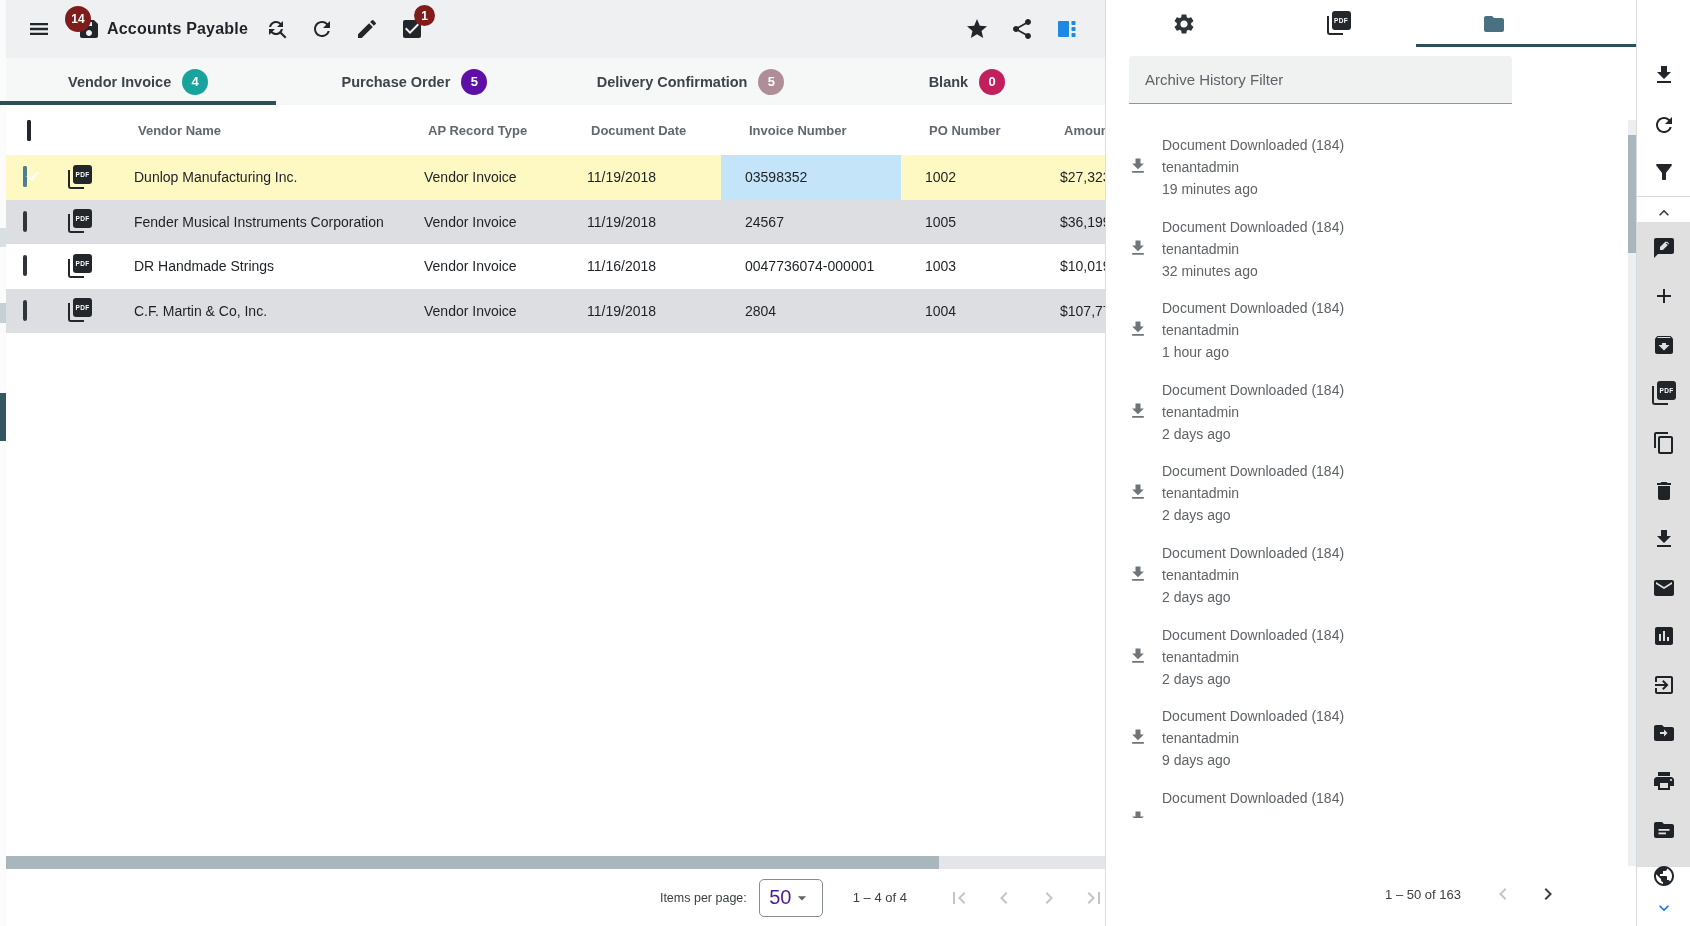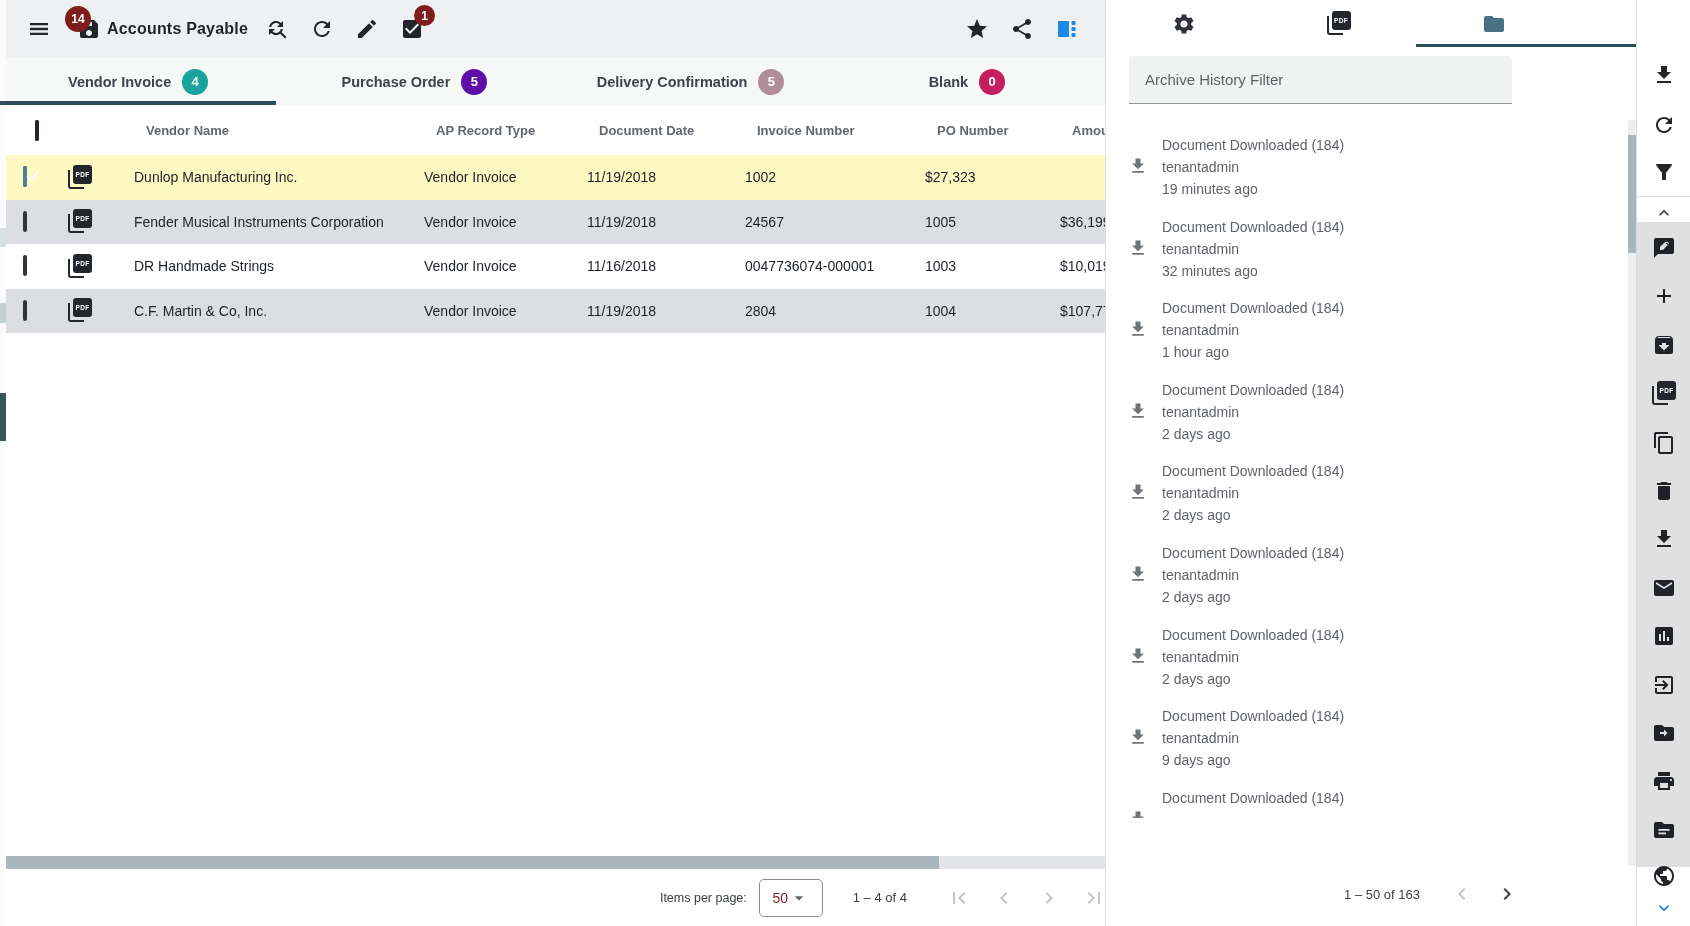--- a/index.html
+++ b/index.html
@@ -24,21 +24,21 @@
 
   
   .tabsrow{position:absolute;left:0;top:58px;width:1105px;height:47px;background:#f6f7f7;display:flex;}
   .tab{flex:1;display:flex;align-items:center;justify-content:center;gap:11px;position:relative;cursor:pointer;}
   .tab-label{font-size:14.5px;font-weight:700;color:#3d444c;}
   .tab-badge{width:26px;height:26px;border-radius:50%;color:#fff;font-size:13px;font-weight:700;display:flex;align-items:center;justify-content:center;}
   .tab.active::after{content:"";position:absolute;left:0;bottom:0;width:100%;height:4px;background:#2d4f5a;}
 
   
   .grid{display:grid;grid-template-columns:56px 54px 290px 163px 158px 180px 135px 69px;align-items:center;}
-  .thead{position:absolute;left:12px;top:106px;width:1105px;height:49px;background:#fff;}
+  .thead{position:absolute;left:4px;top:106px;width:1105px;height:49px;background:#fff;}
   .thead .hc{font-size:13px;font-weight:700;color:#62676e;padding-left:24px;white-space:nowrap;overflow:hidden;}
   .rows{position:absolute;left:0;top:155px;width:1105px;}
   .row{height:44.5px;cursor:pointer;}
   .row.plain{background:#ffffff;}
   .row.zebra{background:#dcdee1;}
   .row.selected{background:#fef9c3;}
   .row.selected .cell-invoice{background:#c3e4f9;height:100%;display:flex;align-items:center;}
   .cell{font-size:14px;color:#1d2126;padding-left:24px;white-space:nowrap;overflow:hidden;}
   .cell-invoice{padding-left:0;}
   .cell-invoice .celltext{padding-left:24px;}
@@ -55,21 +55,21 @@
   .pdfpage{position:absolute;left:0px;top:5px;width:14px;height:17px;border-left:2.5px solid #23272c;border-bottom:2.5px solid #23272c;border-radius:0 0 0 3px;}
   .pdfbody{position:absolute;right:0;top:0;width:19px;height:19px;background:#23272c;border-radius:3px;color:#fff;font-size:6.5px;font-weight:700;display:flex;align-items:center;justify-content:center;letter-spacing:.3px;}
 
   
   .hscroll{position:absolute;left:0;top:856px;width:1105px;height:13px;background:#e3e5e8;}
   .hthumb{position:absolute;left:0;top:0;width:939px;height:13px;background:#a9b6bc;}
 
   
   .paginator{position:absolute;left:16px;top:869px;width:1105px;height:57px;background:#fff;display:flex;align-items:center;justify-content:flex-end;padding-right:15px;box-sizing:border-box;}
   .pg-label{font-size:12.5px;color:#3c4043;}
-  .pg-select{margin-left:12px;width:62px;height:36px;border:1.5px solid #878d93;border-radius:5px;display:flex;align-items:center;justify-content:center;gap:1px;font-size:14px;color:#7f1d1d;cursor:pointer;background:#fff;}
+  .pg-select{margin-left:12px;width:62px;height:36px;border:1.5px solid #878d93;border-radius:5px;display:flex;align-items:center;justify-content:center;gap:1px;font-size:20px;color:#4c1d95;cursor:pointer;background:#fff;}
   .pg-select svg{width:20px;height:20px;fill:#5f6368;}
   .pg-range{margin-left:30px;font-size:13px;color:#3c4043;}
   .pg-arrows{display:flex;align-items:center;gap:21px;margin-left:40px;}
   .pg-arrows .ic{fill:#c2c6cb;}
 
   
   .lstrip{position:absolute;left:0;top:0;width:6px;height:926px;background:#fbfbfc;z-index:5;}
   .lseg{position:absolute;left:0;width:6px;}
   .lseg1{top:228px;height:19px;background:#d9e0e3;}
   .lseg2{top:303px;height:20px;background:#c5d0d4;}
@@ -85,21 +85,21 @@
   .ptab-underline{position:absolute;left:310px;top:44px;width:221px;height:3px;background:#2d4f5a;}
   .filterfield{position:absolute;left:23px;top:56px;width:383px;height:48px;background:#f0f1f1;border-bottom:1px solid #90959a;border-radius:4px 4px 0 0;display:flex;align-items:center;padding-left:16px;box-sizing:border-box;font-size:15px;color:#5f6368;cursor:text;}
   .history{position:absolute;left:0;top:126px;width:520px;height:692px;overflow:hidden;}
   .hitem{position:relative;height:81.6px;}
   .hitem .dlw{position:absolute;left:22px;top:30px;}
   .hitem .dlw svg{width:20px;height:20px;fill:#6f7479;}
   .htext{margin-left:56px;padding-top:8px;}
   .hline{font-size:14px;color:#5f6368;line-height:22px;white-space:nowrap;}
   .vscroll{position:absolute;left:522px;top:120px;width:8px;height:746px;background:#edeef0;}
   .vthumb{position:absolute;left:0;top:15px;width:8px;height:118px;background:#a9b6bc;}
-  .ppaginator{position:absolute;left:0;top:862px;width:531px;height:64px;display:flex;align-items:center;justify-content:flex-end;padding-right:118px;box-sizing:border-box;}
+  .ppaginator{position:absolute;left:0;top:862px;width:531px;height:64px;display:flex;align-items:center;justify-content:flex-end;padding-right:77px;box-sizing:border-box;}
   .ppg-range{font-size:13px;color:#3c4043;}
   .ppg-arrows{display:flex;align-items:center;gap:21px;margin-left:30px;}
   .ppg-arrows .dis{fill:#c2c6cb;}
   .ppg-arrows .en{fill:#3c4043;}
 
   
   .toolbar{position:absolute;left:1636px;top:0;width:54px;height:926px;background:#fff;border-left:1px solid #d8dadc;box-sizing:border-box;}
   .tb-abs{position:absolute;left:50%;transform:translateX(-50%);}
   .tb-divider{position:absolute;left:0;top:196px;width:54px;height:1px;background:#d9dbdd;}
   .tb-gray{position:absolute;left:0;top:222px;width:54px;height:645px;background:#e0e0e0;display:flex;flex-direction:column;align-items:center;padding-top:14px;box-sizing:border-box;gap:24.4px;}
@@ -212,20 +212,23 @@
           <div class="c-check"><span class="cb checked"></span></div>
           <div class="c-pdf">
             <div class="pdficon">
               <span class="pdfpage"></span>
               <span class="pdfbody">PDF</span>
             </div>
           </div>
           <div class="cell">Dunlop Manufacturing Inc.</div>
           <div class="cell">Vendor Invoice</div>
           <div class="cell">11/19/2018</div>
+          <div class="cell cell-invoice">
+            <span class="celltext">03598352</span>
+          </div>
           <div class="cell">1002</div>
           <div class="cell">$27,323</div>
         </div>
 
         <div class="row grid zebra">
           <div class="c-check"><span class="cb"></span></div>
           <div class="c-pdf">
             <div class="pdficon">
               <span class="pdfpage"></span>
               <span class="pdfbody">PDF</span>

